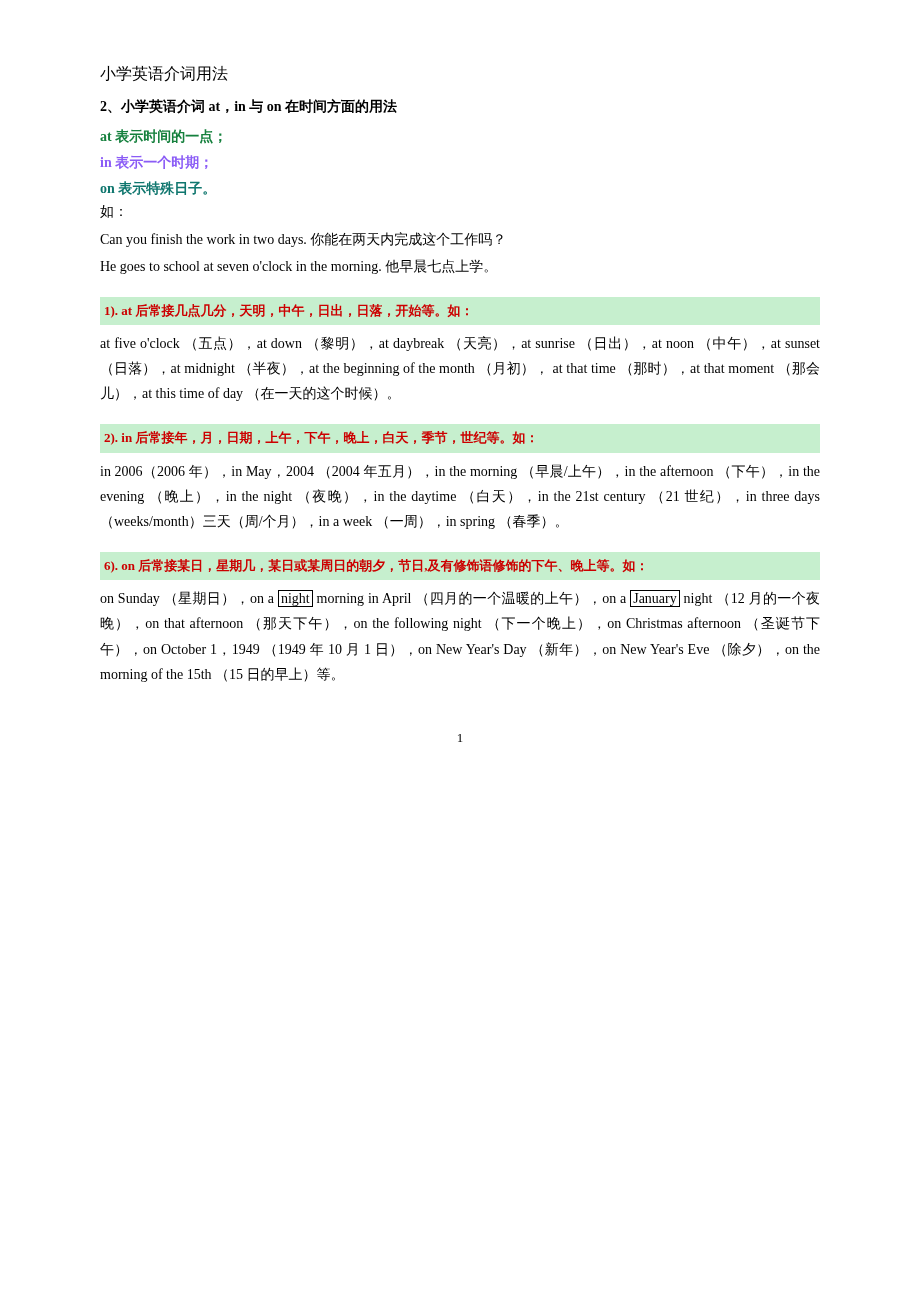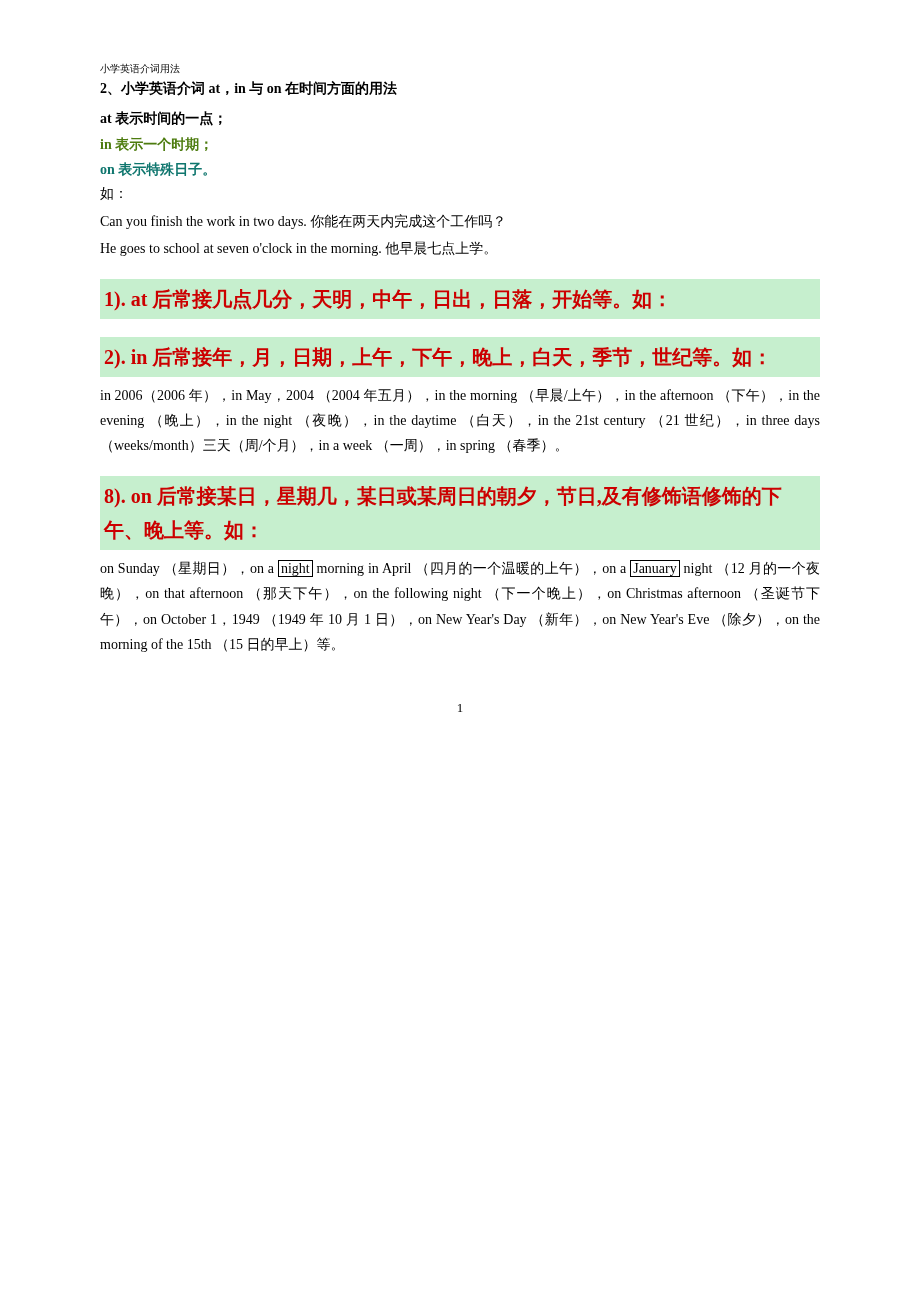--- a/index.html
+++ b/index.html
@@ -13,37 +13,38 @@
       font-family: "SimSun", "宋体", serif;
       font-size: 14px;
       color: #000000;
       width: 920px;
       min-height: 1302px;
       padding: 60px 100px 80px 100px;
       line-height: 1.7;
     }
 
     .page-title {
-      font-size: 10px;
+      font-size: 16px;
+      margin-bottom: 8px;
     }
 
     .subtitle {
       font-size: 14px;
       margin-bottom: 6px;
       font-weight: bold;
     }
 
     .rule-at {
-      color: #000000;
+      color: #15803d;
       font-weight: bold;
       font-size: 14px;
       margin-bottom: 2px;
     }
     .rule-in {
-      color: #4d7c0f;
+      color: #8b5cf6;
       font-weight: bold;
       font-size: 14px;
       margin-bottom: 2px;
     }
     .rule-on {
       color: #0f766e;
       font-weight: bold;
       font-size: 14px;
     }
 
@@ -54,21 +55,21 @@
 
     .example-line {
       font-size: 14px;
       margin-bottom: 3px;
     }
 
     .section-header {
       background-color: #c6efce;
       color: #cc0000;
       font-weight: bold;
-      font-size: 20px;
+      font-size: 13px;
       padding: 3px 4px;
       margin-top: 18px;
       margin-bottom: 6px;
       display: block;
     }
 
     .section-body {
       font-size: 14px;
       line-height: 1.8;
       margin-bottom: 6px;
@@ -102,30 +103,33 @@
     <div class="rule-at">at 表示时间的一点；</div>
     <div class="rule-in">in 表示一个时期；</div>
     <div class="rule-on">on 表示特殊日子。</div>
     <div class="example-label">如：</div>
     <div class="example-line">Can you finish the work in two days. 你能在两天内完成这个工作吗？</div>
     <div class="example-line">He goes to school at seven o'clock in the morning. 他早晨七点上学。</div>
   </div>
 
   <div>
     <span class="section-header">1). at 后常接几点几分，天明，中午，日出，日落，开始等。如：</span>
+    <div class="section-body">
+      at five o'clock （五点），at down （黎明），at daybreak （天亮），at sunrise （日出），at noon （中午），at sunset （日落），at midnight （半夜），at the beginning of the month （月初）， at that time （那时），at that moment （那会儿），at this time of day （在一天的这个时候）。
+    </div>
   </div>
 
   <div>
     <span class="section-header">2). in 后常接年，月，日期，上午，下午，晚上，白天，季节，世纪等。如：</span>
     <div class="section-body">
       in 2006（2006 年），in May，2004 （2004 年五月），in the morning （早晨/上午），in the afternoon （下午），in the evening （晚上），in the night （夜晚），in the daytime （白天），in the 21st century （21 世纪），in three days （weeks/month）三天（周/个月），in a week （一周），in spring （春季）。
     </div>
   </div>
 
   <div>
-    <span class="section-header">8). on 后常接某日，星期几，某日或某周日的朝夕，节日,及有修饰语修饰的下午、晚上等。如：</span>
+    <span class="section-header">6). on 后常接某日，星期几，某日或某周日的朝夕，节日,及有修饰语修饰的下午、晚上等。如：</span>
     <div class="section-body">
       on Sunday （星期日），on a <span class="boxed">night</span> morning in April （四月的一个温暖的上午），on a <span class="boxed">January</span> night （12 月的一个夜晚），on that afternoon （那天下午），on the following night （下一个晚上），on Christmas afternoon （圣诞节下午），on October 1，1949 （1949 年 10 月 1 日），on New Year's Day （新年），on New Year's Eve （除夕），on the morning of the 15th （15 日的早上）等。
     </div>
   </div>
 
   <div class="page-number">1</div>
 </div>
 
 </body></html>

